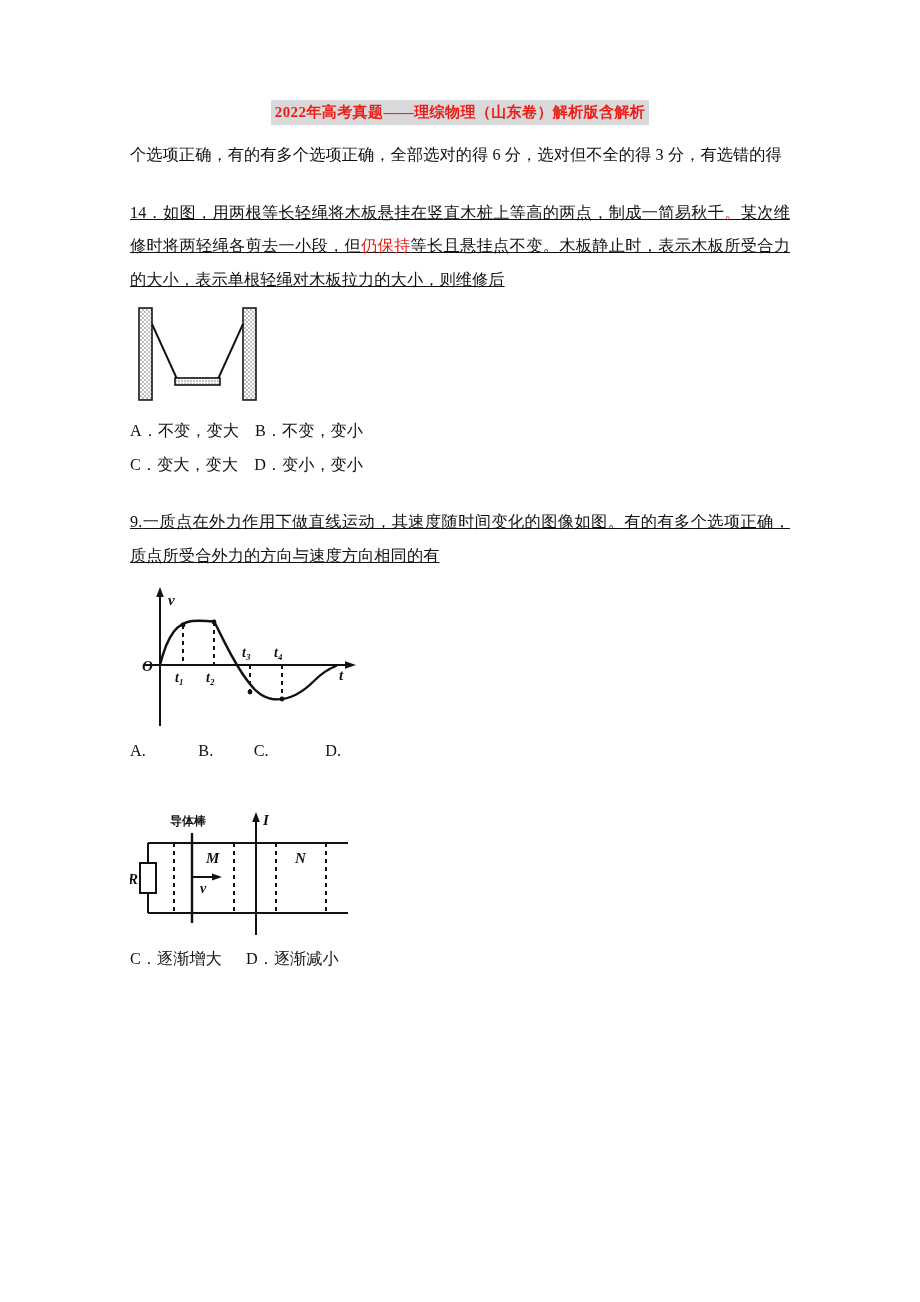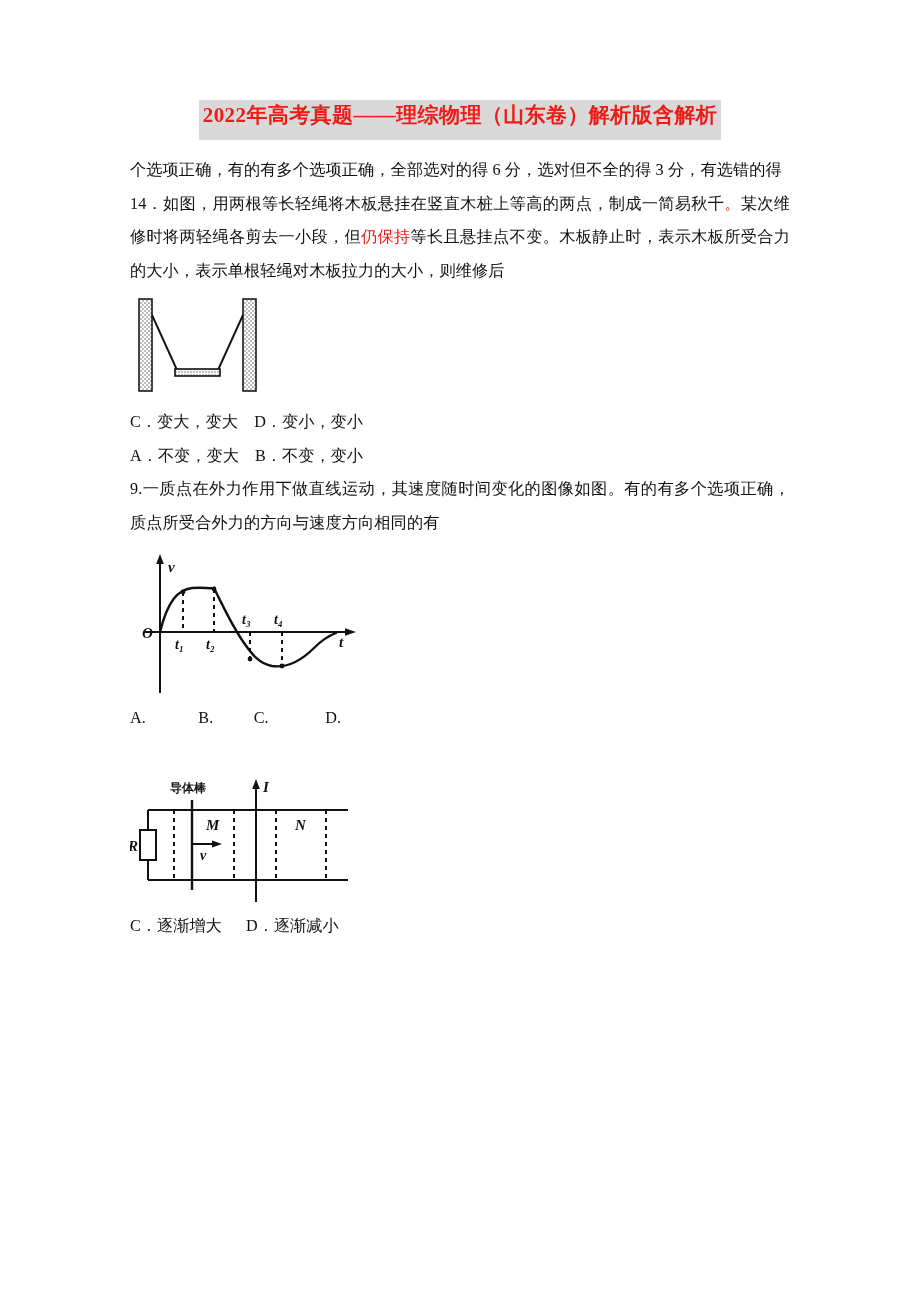--- a/index.html
+++ b/index.html
@@ -32,37 +32,37 @@
   
   .doc-title-wrap {
     text-align: center;
     margin: 0 0 14px 0;
     line-height: 1.2;
   }
   .doc-title {
     display: inline-block;
     background: #d9d9d9;
     color: #ee1b16;
-    font-size: 21px;
+    font-size: 15px;
     font-weight: bold;
     letter-spacing: 0.4px;
-    padding: 3px 4px 12px 4px;
+    padding: 3px 4px 4px 4px;
     font-family: "Liberation Serif", "DejaVu Serif", serif;
   }
 
   
   .para {
     font-size: 16.2px;
     line-height: 2.07;
     text-align: justify;
     text-justify: inter-ideograph;
     margin: 0;
     letter-spacing: 0.1px;
   }
-  .q-para { margin-top: 0; }
+  .q-para { margin-top: 24px; text-decoration: underline; }
   .red { color: #ee1b16; }
 
   
   .opts {
     font-size: 16.2px;
     line-height: 2.07;
     margin: 0;
     white-space: pre;
   }
   .opt {
@@ -116,23 +116,23 @@
         <rect x="113" y="3" width="13" height="92" fill="url(#hatch)" stroke="#1a1a1a" stroke-width="1.6"></rect>
 
         <line x1="22" y1="19" x2="47" y2="74" stroke="#111" stroke-width="1.9"></line>
 
         <line x1="113" y1="19" x2="88" y2="74" stroke="#111" stroke-width="1.9"></line>
 
         <rect x="45" y="73" width="45" height="7" fill="url(#hatch2)" stroke="#111" stroke-width="1.6"></rect>
       </svg>
     </div>
 
+    <p class="opts"><span class="opt"><span class="opt-label">A．</span><span class="opt-text">不变，变大</span></span>    <span class="opt"><span class="opt-label">B．</span><span class="opt-text">不变，变小</span></span></p>
+
     <p class="opts"><span class="opt"><span class="opt-label">C．</span><span class="opt-text">变大，变大</span></span>    <span class="opt"><span class="opt-label">D．</span><span class="opt-text">变小，变小</span></span></p>
-
-    <p class="opts"><span class="opt"><span class="opt-label">A．</span><span class="opt-text">不变，变大</span></span>    <span class="opt"><span class="opt-label">B．</span><span class="opt-text">不变，变小</span></span></p>
 
     <p class="para q-para"><span>9.</span><span>一质点在外力作用下做直线运动，其速度随时间变化的图像如图。有的有多个选项正确，质点所受合外力的方向与速度方向相同的有</span></p>
 
     <div class="fig fig-vt">
       <svg width="240" height="150" viewBox="0 0 240 150">
 
         <line x1="30" y1="145" x2="30" y2="12" stroke="#111" stroke-width="2"></line>
         <polygon points="30,6 26.2,16 33.8,16" fill="#111"></polygon>
 
         <line x1="14" y1="84" x2="218" y2="84" stroke="#111" stroke-width="2"></line>

